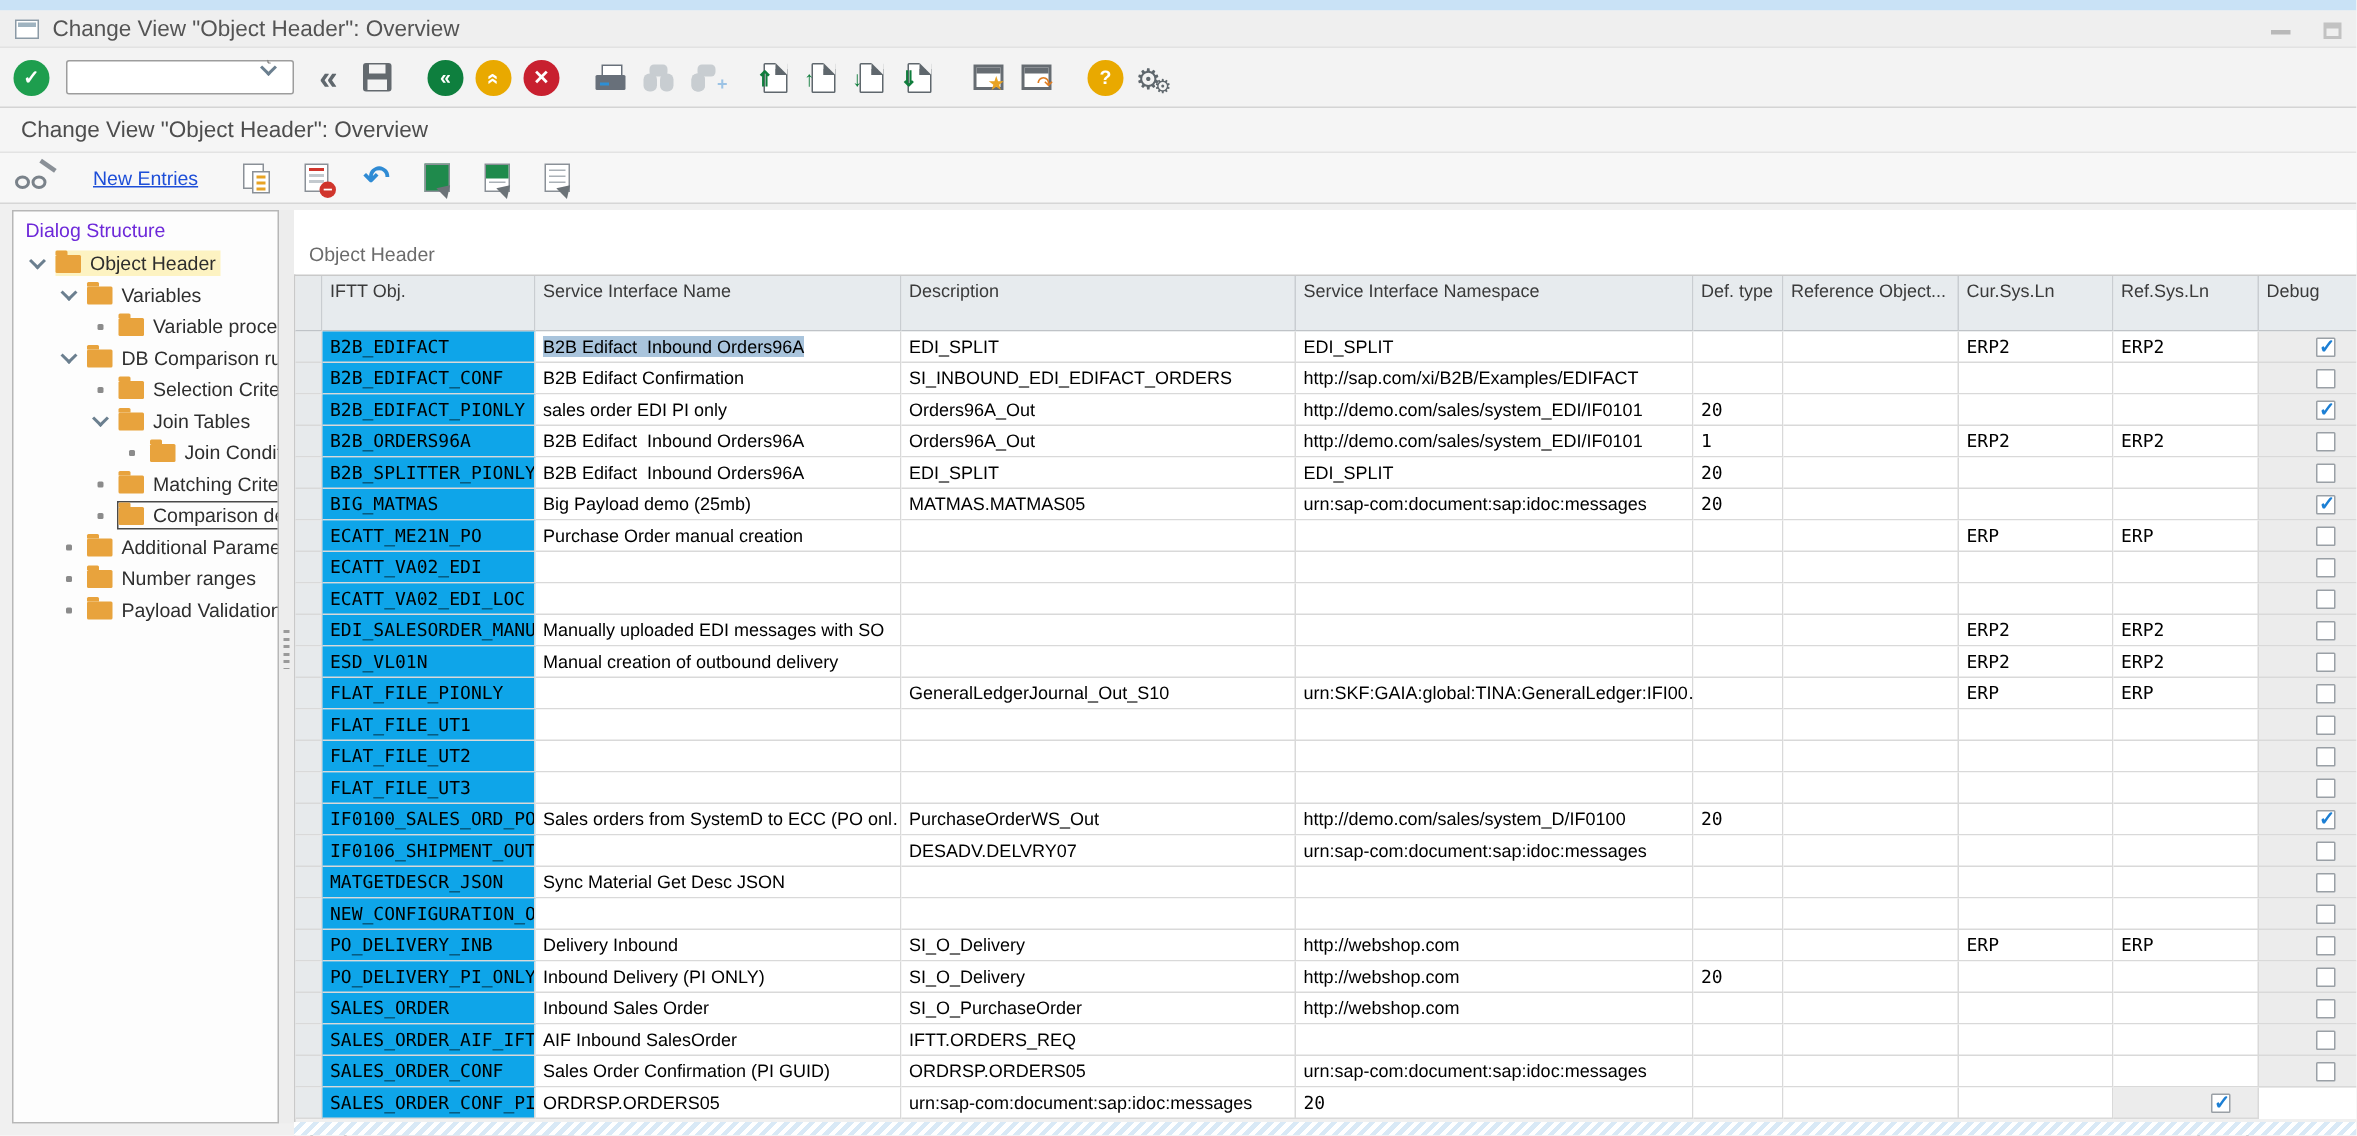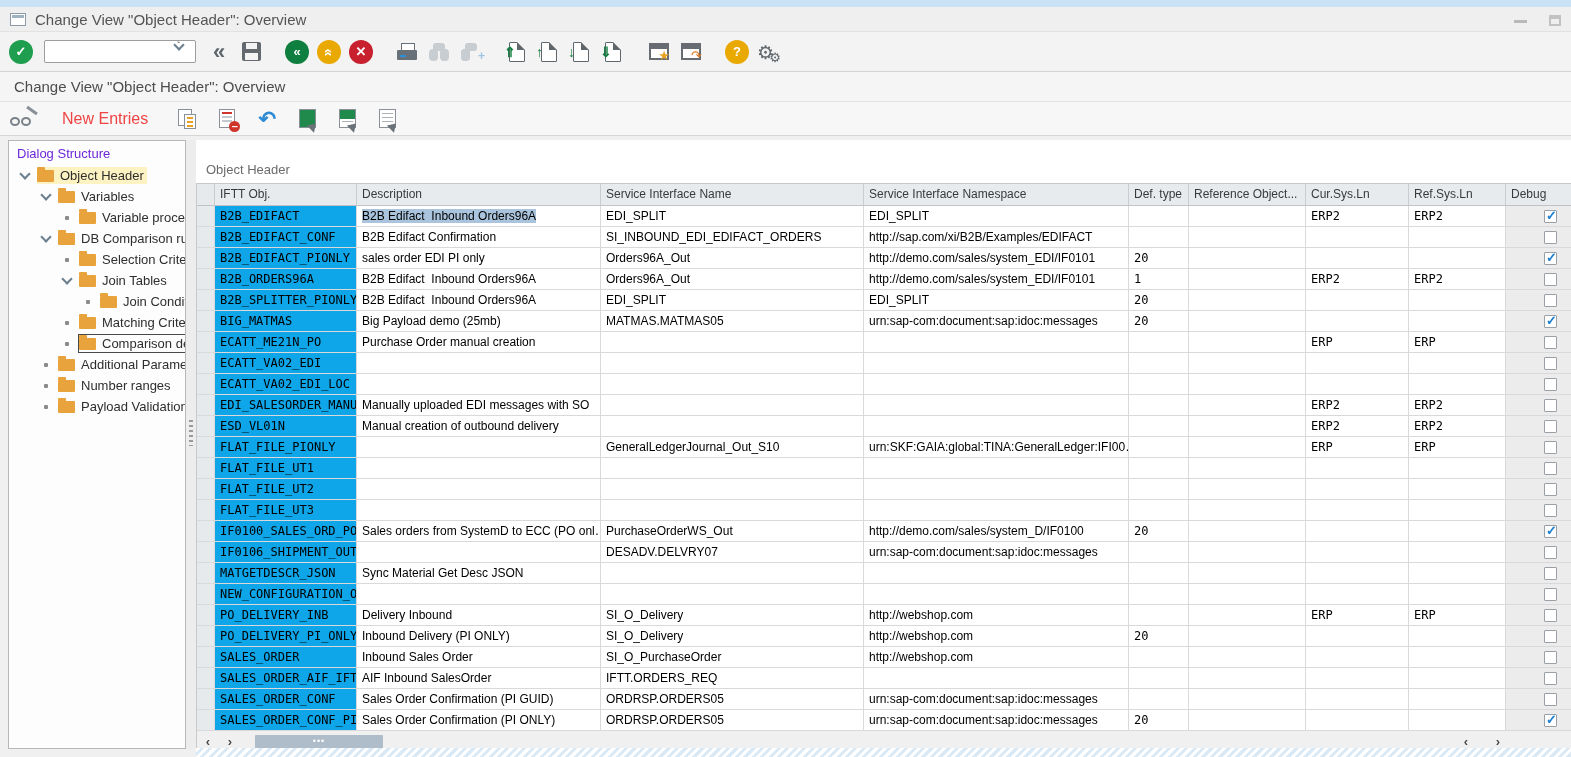--- a/index.html
+++ b/index.html
@@ -46,21 +46,21 @@
   .winicon .mark { position:absolute; right:-3px; bottom:-4px; font-size:13px; line-height:1; }
   .gears { position:relative; width:24px; height:22px; color:#5f676d; }
   .gears b { position:absolute; font-weight:normal; }
   .gears b:first-child { font-size:19px; left:0; top:0; }
   .gears b:last-child { font-size:13px; right:0; bottom:-2px; }
   .tbsep { width:8px; }
 
   
   .apptitle { height:30px; background:#f5f5f5; font-size:15px; color:#4d4d4d; display:flex; align-items:center; padding:0 14px; border-bottom:1px solid #e3e3e3; }
   .apptoolbar { height:34px; background:#f7f7f7; display:flex; align-items:center; padding:0 10px; gap:14px; border-bottom:1px solid #d6d6d6; }
-  .newentries { font-size:16px; color:#ef4444; padding:4px 12px; cursor:pointer; border-radius:2px; }
+  .newentries { font-size:13px; color:#1d4ed8; padding:4px 12px; cursor:pointer; border-radius:2px;text-decoration:underline; }
   .glasses { position:relative; width:26px; height:18px; cursor:pointer; }
   .glasses i { position:absolute; bottom:2px; width:10px; height:9px; border:2px solid #7a828a; border-radius:50% 50% 50% 50%; }
   .glasses i:first-child { left:0; } .glasses i:last-child { left:11px; }
   .glasses::after { content:""; position:absolute; right:-2px; top:-1px; width:12px; height:3px; background:#8a9097; transform:rotate(35deg); }
   .copyic { position:relative; width:18px; height:20px; cursor:pointer; }
   .copyic::before { content:""; position:absolute; top:0; left:0; width:12px; height:15px; background:#fff; border:1px solid #8a9097; }
   .copyic .front { position:absolute; bottom:0; right:0; width:12px; height:15px; background:#fff; border:1px solid #8a9097; }
   .copyic .front i { display:block; height:2px; background:#e8a324; margin:2px 2px 0 2px; }
   .delic { position:relative; width:16px; height:19px; background:#fff; border:1px solid #8a9097; cursor:pointer; }
   .delic i { display:block; height:2px; background:#c3c9ce; margin:2px 2px 0 2px; }
@@ -88,21 +88,21 @@
   .tlabel { font-size:13px; color:#2e2e2e; }
 
   .splitter { position:absolute; left:186px; top:4px; width:10px; bottom:8px; background:#ededed; cursor:col-resize; }
   .splitter .grip { position:absolute; left:3px; top:46%; width:4px; height:26px;
       background:repeating-linear-gradient(#9a9a9a 0 2px, transparent 2px 5px); }
 
   .table-panel { position:absolute; left:196px; top:4px; right:0; bottom:0; background:#fff; overflow:hidden; }
   .table-caption { font-size:13px; color:#6b6b6b; padding:22px 0 6px 10px; }
   .grid { border-top:1px solid #c9c9c9; border-left:1px solid #c9c9c9; width:1379px; }
   .hrow, .drow { display:grid; grid-template-columns:18px 142px 244px 263px 265px 60px 117px 103px 97px 70px; }
-  .hrow > div { background:#e7ebee; border-right:1px solid #c9cdd1; border-bottom:1px solid #bfc3c7; font-size:12px; color:#3a3a3a; padding:3px 5px; height:22px; white-space:pre; overflow:hidden; }
+  .hrow > div { background:#e7ebee; border-right:1px solid #c9cdd1; border-bottom:1px solid #bfc3c7; font-size:12px; color:#3a3a3a; padding:3px 5px; height:37px; white-space:pre; overflow:hidden; }
   .drow > div { background:#fff; border-right:1px solid #d9d9d9; border-bottom:1px solid #d9d9d9; font-size:12px; color:#000; padding:3px 5px; height:21px; white-space:pre; overflow:hidden; cursor:text; }
   .drow .c-sel, .hrow .c-sel { background:#e7eaec; padding:0; cursor:pointer; }
   .drow .c-obj { background:#0ea5e9; }
   .mono { font-family:"DejaVu Sans Mono", monospace; font-size:11.5px; color:#1f1f52; }
   .drow .c-debug { background:#ececec; display:flex; justify-content:flex-end; padding-right:18px; align-items:center; cursor:default; }
   .selbg { background:#a9c4dc; }
   .cb { width:13px; height:13px; background:#fff; border:1px solid #9aa0a6; border-radius:1px; position:relative; cursor:pointer; }
   .cb.checked::after { content:"✓"; position:absolute; left:1px; top:-3px; color:#1c7fd4; font-size:13px; font-weight:bold; }
 
   .hscroll { width:1379px; height:22px; background:#f0f0f0; border-left:1px solid #c9c9c9; border-bottom:1px solid #c9c9c9; display:flex; align-items:center; position:relative; }
@@ -359,22 +359,22 @@
     <div class="splitter">
         <span class="grip"></span>
       </div>
 
     <div class="table-panel">
       <div class="table-caption">Object Header</div>
       <div class="grid" id="grid">
           <div class="hrow">
             <div class="c-sel"></div>
             <div>IFTT Obj.</div>
+            <div>Service Interface Name</div>
             <div>Description</div>
-            <div>Service Interface Name</div>
             <div>Service Interface Namespace</div>
             <div>Def. type</div>
             <div>Reference Object...</div>
             <div>Cur.Sys.Ln</div>
             <div>Ref.Sys.Ln</div>
             <div>Debug</div>
           </div>
           <div class="drow">
             <div class="c-sel"></div>
             <div class="c-obj mono">B2B_EDIFACT</div>
@@ -659,21 +659,20 @@
             <div>urn:sap-com:document:sap:idoc:messages</div>
             <div class="mono"></div>
             <div></div>
             <div class="mono"></div>
             <div class="mono"></div>
             <div class="c-debug"><span class="cb"></span></div>
           </div>
           <div class="drow">
             <div class="c-sel"></div>
             <div class="c-obj mono">SALES_ORDER_CONF_PI…</div>
-            <div>Sales Order Confirmation (PI ONLY)</div>
             <div>ORDRSP.ORDERS05</div>
             <div>urn:sap-com:document:sap:idoc:messages</div>
             <div class="mono">20</div>
             <div></div>
             <div class="mono"></div>
             <div class="mono"></div>
             <div class="c-debug"><span class="cb checked"></span></div>
           </div>
         </div>
       <div class="hscroll">

